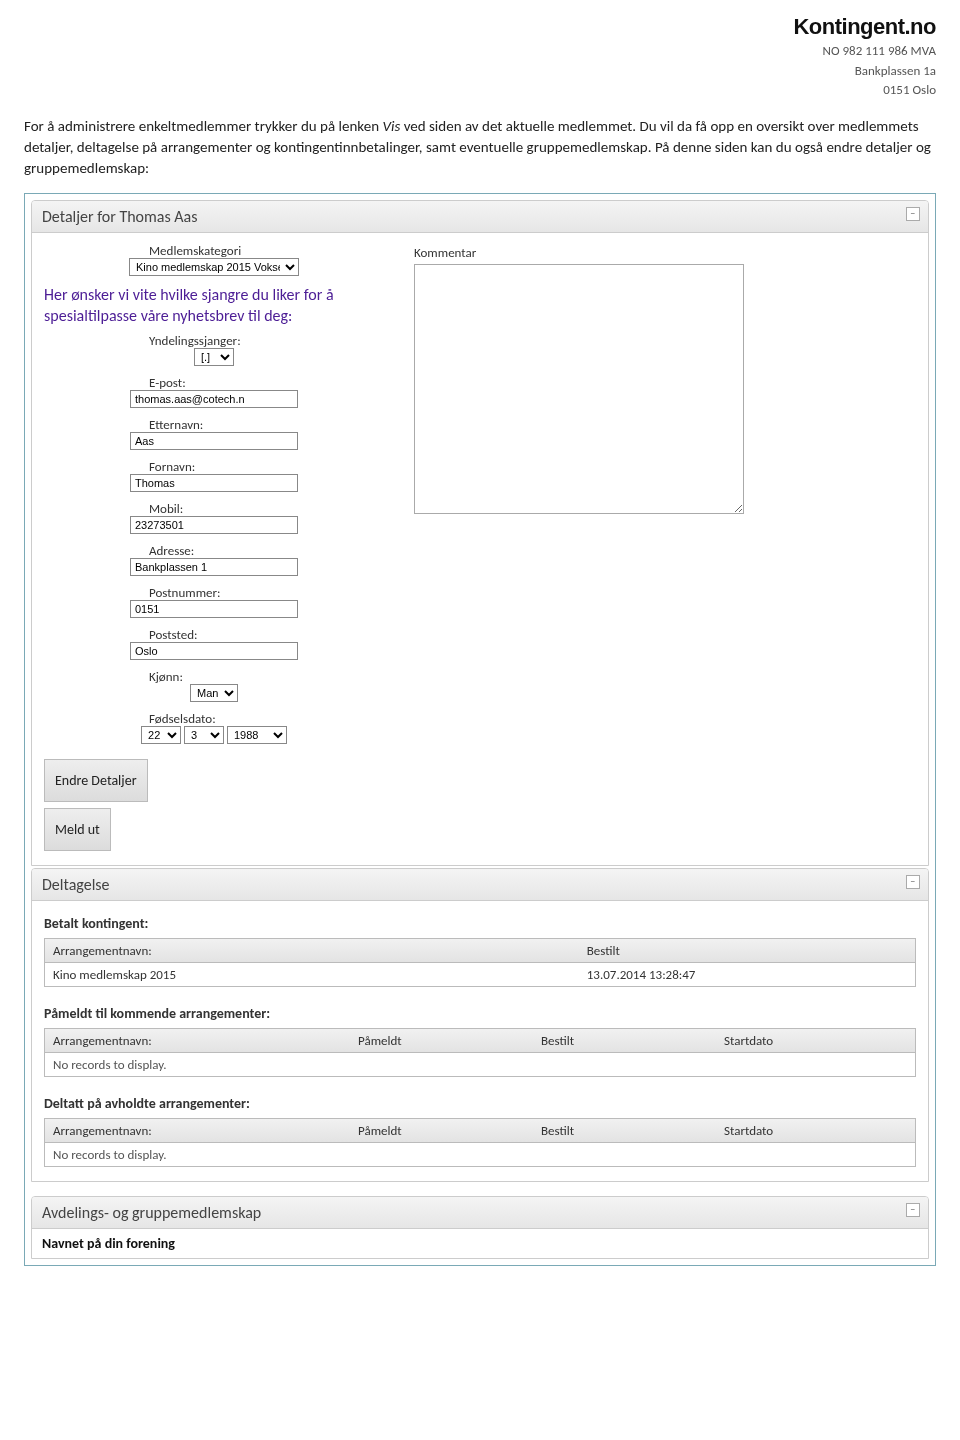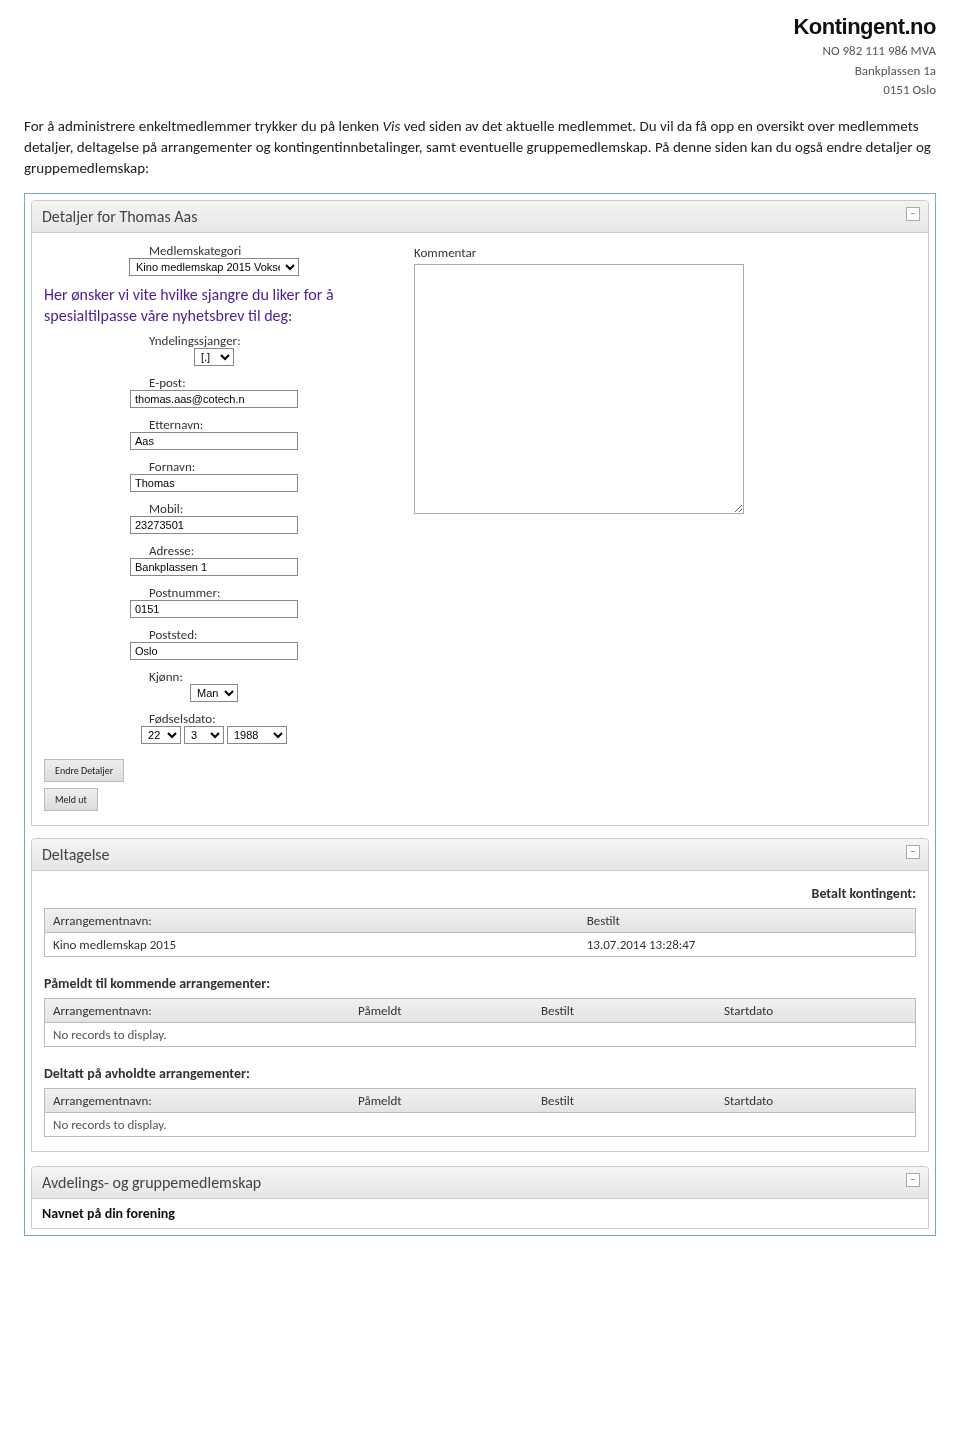--- a/index.html
+++ b/index.html
@@ -41,21 +41,21 @@
     margin-bottom: 14px;
   }
   .intro .italic { font-style: italic; }
   .app-frame {
     border: 1px solid #7aa9b6;
     background: #fff;
     padding: 6px;
   }
   .panel {
     border: 1px solid #ccc;
-    margin-bottom: 12px;
+    margin-bottom: 2px;
     background: #fff;
     border-top-left-radius: 4px;
     border-top-right-radius: 4px;
     overflow: hidden;
   }
   .panel-header {
     background: linear-gradient(#f4f4f4, #e6e6e6);
     border-bottom: 1px solid #ccc;
     padding: 6px 10px;
     font-size: 16px;
@@ -126,34 +126,34 @@
     height: 250px;
     border: 1px solid #aaa;
     resize: both;
     font-family: inherit;
     font-size: 12px;
   }
   .btn {
     display: inline-block;
     background: linear-gradient(#eeeeee, #dcdcdc);
     border: 1px solid #bbb;
-    padding: 4px 10px;
-    font-size: 10px;
+    padding: 12px 10px;
+    font-size: 14px;
     color: #222;
     margin-top: 6px;
     margin-right: 4px;
     cursor: pointer;
   }
   .subhead {
     font-weight: bold;
     font-size: 14px;
     color: #333;
     margin: 18px 0 6px 0;
   }
-  .subhead.first { margin-top: 4px; text-align: right; }
+  .subhead.first { margin-top: 4px; }
   .grid {
     border: 1px solid #bbb;
     font-size: 13px;
   }
   .grid-head, .grid-row, .grid-empty {
     display: flex;
     padding: 4px 8px;
   }
   .grid-head {
     background: linear-gradient(#f1f1f1, #e3e3e3);

